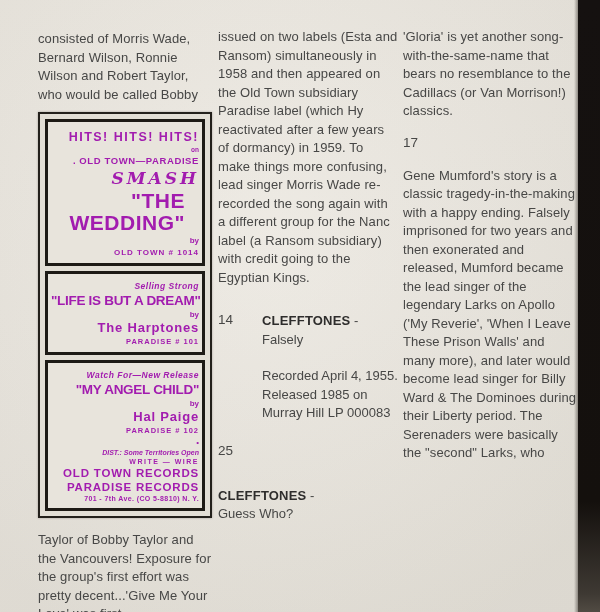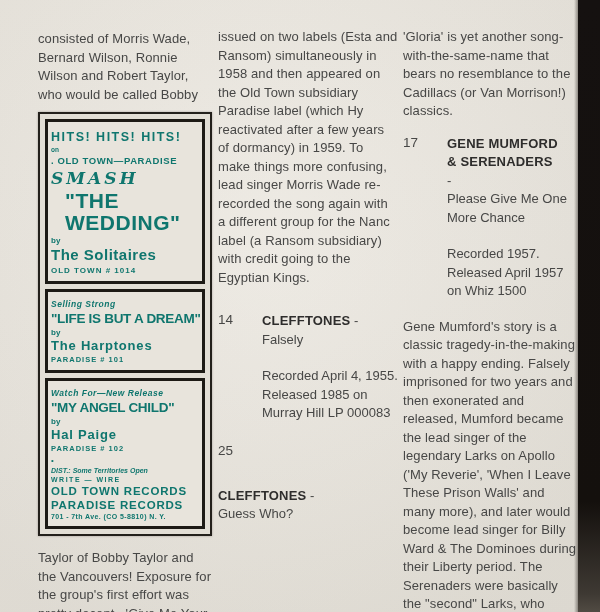--- a/index.html
+++ b/index.html
@@ -33,22 +33,22 @@
   .ad {
     margin-top: 8px;
     border: 2px solid #23201b;
     background: #e2ded5;
     padding: 5px;
     box-shadow: 0 0 2px rgba(40,35,28,0.35);
   }
   .ad-box {
     border: 3px solid #1d1a15;
     background: #e8e4dc;
-    text-align: left;
-    color: #0f766e;
+    text-align: right;
+    color: #a21caf;
     padding: 5px 3px 6px 3px;
   }
   .ad-box + .ad-box { margin-top: 5px; }
   .ad-hits    { font-size: 12.5px; font-weight: 700; letter-spacing: 1.5px; margin-top: 3px; }
   .ad-on      { font-size: 6.5px;  font-weight: 700; margin-top: 2px; }
   .ad-labels  { font-size: 9.5px;  font-weight: 700; letter-spacing: 0.6px; margin-top: 2px; }
   .ad-smash   { font-family: "DejaVu Serif", serif; font-style: italic; font-weight: 700;
                 font-size: 17px; letter-spacing: 3px; margin-top: 2px; }
   .ad-title-xl{ font-size: 21px; font-weight: 700; letter-spacing: 0.5px; line-height: 22px;
                 margin: 2px auto 0 auto; width: 120px; }
@@ -102,21 +102,20 @@
     <p class="body-text">consisted of Morris Wade, Bernard Wilson, Ronnie Wilson and Robert Taylor, who would be called Bobby</p>
 
     <div class="ad">
       <div class="ad-box">
         <div class="ad-hits">HITS! HITS! HITS!</div>
         <div class="ad-on">on</div>
         <div class="ad-labels">. OLD TOWN—PARADISE</div>
         <div class="ad-smash">SMASH</div>
         <div class="ad-title-xl">"THE WEDDING"</div>
         <div class="ad-by">by</div>
-        <div class="ad-artist">The Solitaires</div>
         <div class="ad-catalog">OLD TOWN # 1014</div>
       </div>
 
       <div class="ad-box">
         <div class="ad-tagline">Selling Strong</div>
         <div class="ad-title-md">"LIFE IS BUT A DREAM"</div>
         <div class="ad-by">by</div>
         <div class="ad-artist-sm">The Harptones</div>
         <div class="ad-catalog-sm">PARADISE # 101</div>
       </div>
@@ -159,24 +158,19 @@
       </div>
     </div>
 
   </div>
 
   <div class="col col3">
     <p class="body-text">'Gloria' is yet another song-with-the-same-name that bears no resemblance to the Cadillacs (or Van Morrison!) classics.</p>
 
     <div class="track mt-md">
       <div class="track-num">17</div>
-      <div class="track-body">
-        <div class="narrow-artist"><span class="track-artist">GENE MUMFORD &amp; SERENADERS</span><span> -</span></div>
-        <p class="track-title">Please Give Me One More Chance</p>
-        <p class="track-notes">Recorded 1957. Released April 1957 on Whiz 1500</p>
-      </div>
     </div>
 
     <p class="body-text mt-para3">Gene Mumford's story is a classic tragedy-in-the-making with a happy ending. Falsely imprisoned for two years and then exonerated and released, Mumford became the lead singer of the legendary Larks on Apollo ('My Reverie', 'When I Leave These Prison Walls' and many more), and later would become lead singer for Billy Ward &amp; The Dominoes during their Liberty period. The Serenaders were basically the "second" Larks, who</p>
   </div>
 
   <div class="edge-bar"></div>
 </div>
 
 </body></html>

